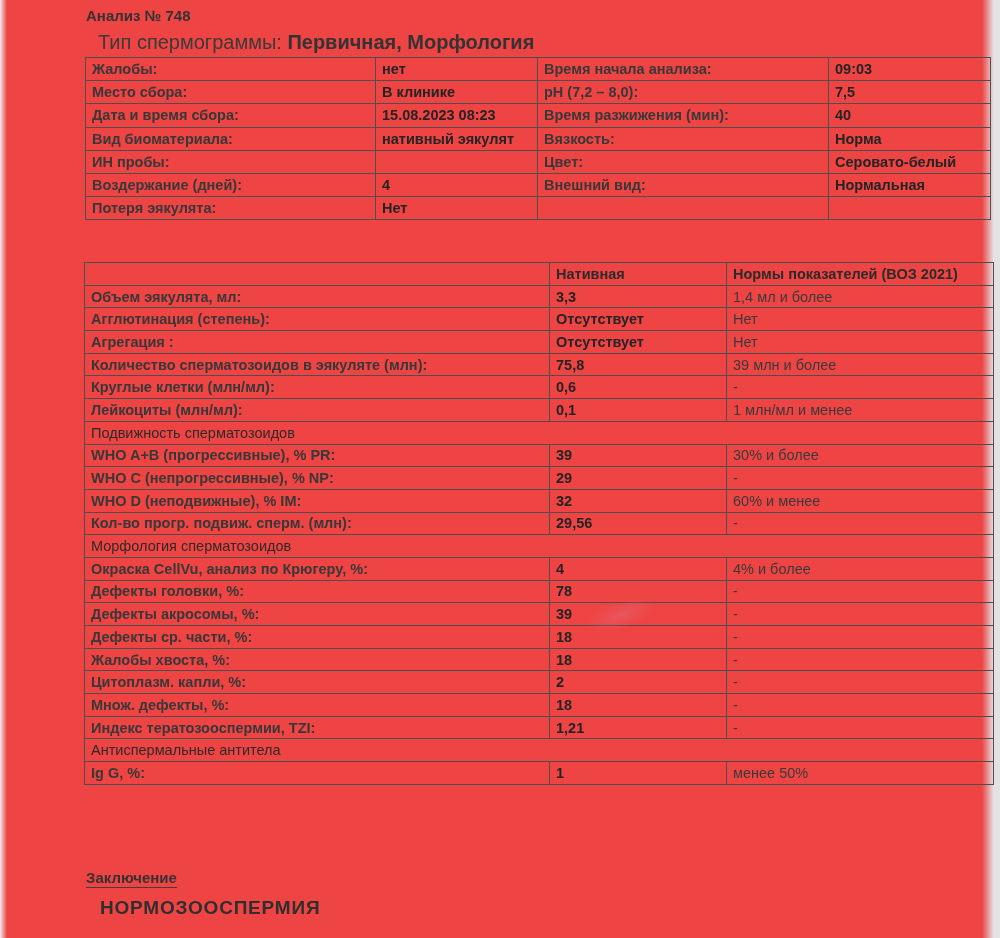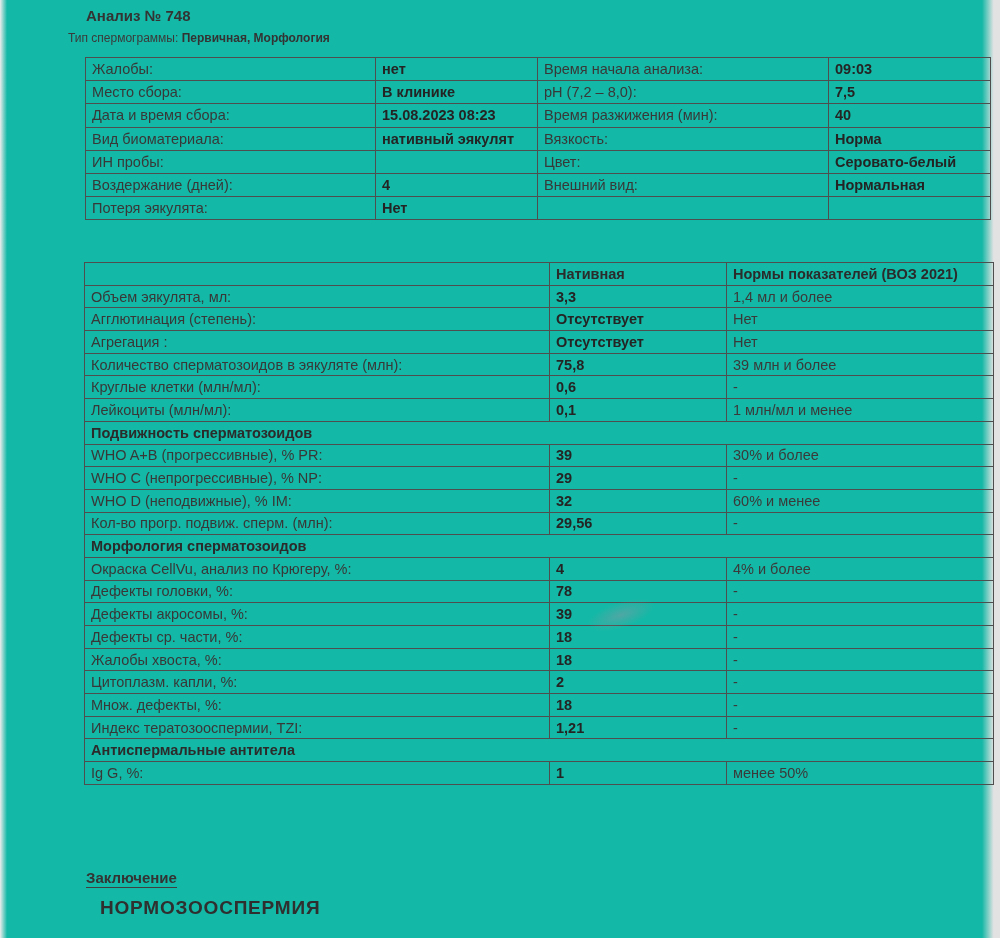--- a/index.html
+++ b/index.html
@@ -1,65 +1,65 @@
 <!DOCTYPE html>
 <html><head>
 <meta charset="utf-8">
 <style>
   html,body { margin:0; padding:0; }
   .doc {
     position:relative;
     width:1000px; height:938px;
-    background:#14b8a6;
+    background:#ef4444;
     font-family:"Liberation Sans", sans-serif;
     color:#2e2e2e;
     overflow:hidden;
   }
   .edge-right {
     position:absolute; right:0; top:0; width:18px; height:100%;
     background:linear-gradient(to right, rgba(226,226,226,0), #e2e2e2 65%);
     pointer-events:none;
   }
   .edge-left {
     position:absolute; left:0; top:0; width:7px; height:100%;
     background:linear-gradient(to right, #ececec, rgba(236,236,236,0));
     pointer-events:none;
   }
   .title {
     position:absolute; left:86px; top:7px;
     font-size:15px; font-weight:bold; color:#333;
   }
   .subtitle {
-    position:absolute; left:68px; top:31px;
-    font-size:12px; color:#3a3a3a;
+    position:absolute; left:98px; top:31px;
+    font-size:20px; color:#3a3a3a;
   }
   .subtitle b { color:#333; }
   table { border-collapse:collapse; table-layout:fixed; background:transparent; }
   td, th { box-sizing:border-box; }
   #info-table { position:absolute; left:85px; top:57px; width:905px; }
   #info-table td {
     border:1.6px solid #4e4e4e;
     height:23.2px; padding:0 6px;
     font-size:14.5px; vertical-align:middle;
     white-space:nowrap; overflow:hidden;
   }
   #results-table { position:absolute; left:84px; top:262px; width:909px; }
   #results-table th, #results-table td {
     border:1.6px solid #4e4e4e;
     height:22.7px; padding:0 6px;
     font-size:14.5px; text-align:left; vertical-align:middle;
     white-space:nowrap; overflow:hidden;
   }
   #results-table th { font-weight:bold; color:#2b2b2b; }
-  .lbl { font-weight:normal; color:#383838; }
+  .lbl { font-weight:bold; color:#383838; }
   .val { font-weight:bold; color:#242424; }
   .norm { font-weight:normal; color:#3a3a3a; }
   .section-row td {
     text-align:left;
-    font-weight:bold; color:#2b2b2b;
+    font-weight:normal; color:#2b2b2b;
   }
   .conclusion-label {
     position:absolute; left:86px; top:869px;
     font-size:15px; font-weight:bold; color:#333;
     border-bottom:1.6px solid #3f3f3f; padding-bottom:1px;
   }
   .conclusion-value {
     position:absolute; left:100px; top:897px;
     font-size:19px; font-weight:bold; color:#2f2f2f;
     letter-spacing:0.8px;

